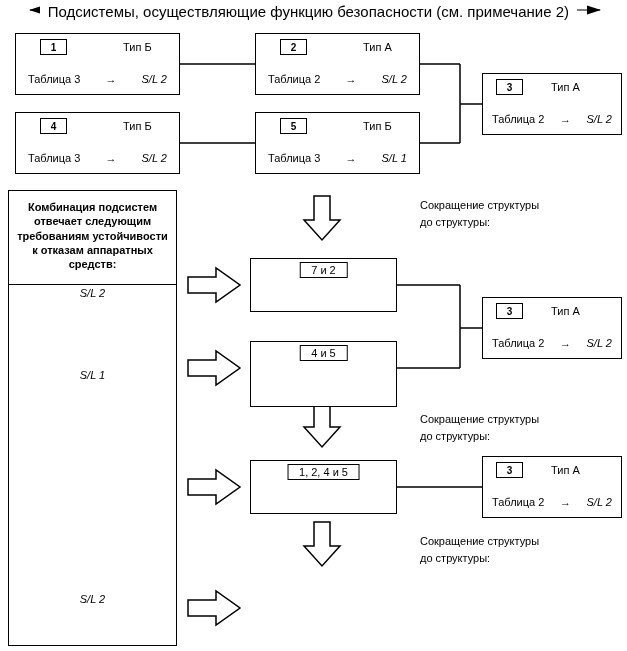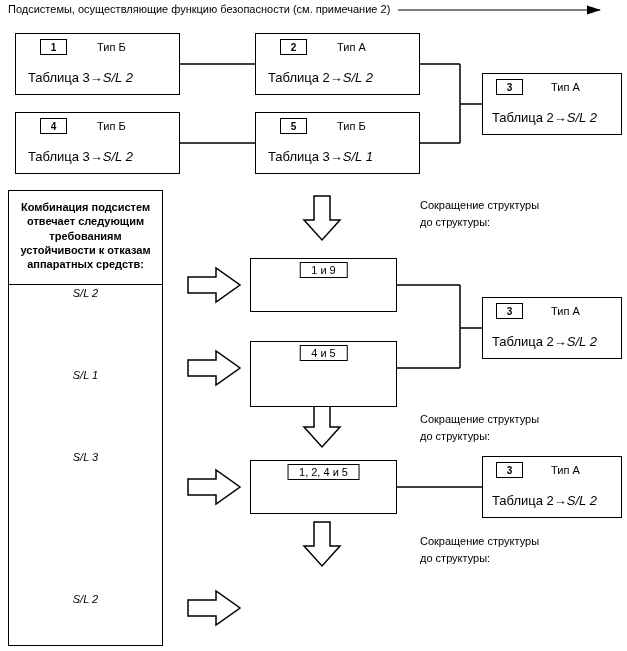--- a/index.html
+++ b/index.html
@@ -1,36 +1,36 @@
 <!DOCTYPE html>
 <html><head>
 <meta charset="utf-8">
 <style>
   *{box-sizing:border-box;margin:0;padding:0}
   html,body{background:#fff}
   body{font-family:"Liberation Sans","DejaVu Sans",sans-serif;color:#000}
   #stage{position:relative;width:627px;height:651px;background:#fff;font-size:11px;overflow:hidden}
   #wires{position:absolute;left:0;top:0;width:627px;height:651px;z-index:1}
 
-  .hdr{position:absolute;top:3px;left:0;width:577px;text-align:left;z-index:2;font-size:11px}
+  .hdr{position:absolute;top:3px;left:0;width:577px;text-align:right;z-index:2;font-size:15px}
   .hdr span{background:#fff;padding:0 8px}
 
   .block{position:absolute;border:1.6px solid #000;background:#fff;z-index:2}
   .blk-head{display:flex;align-items:center;margin-top:5px}
   .num-box{border:1.2px solid #000;min-width:27px;height:16px;display:flex;align-items:center;justify-content:center;font-size:10px;font-weight:bold;background:#fff}
   .type{font-size:11px}
-  .blk-row{position:absolute;left:0;right:0;bottom:9px;display:flex;padding:0 12px;font-size:13px}
+  .blk-row{position:absolute;left:0;right:0;bottom:9px;display:flex;justify-content:space-between;padding:0 12px;font-size:11px}
   .w165 .num-box{margin-left:24px}
-  .w165 .type{margin-left:30px}
+  .w165 .type{margin-left:56px}
   .w140 .num-box{margin-left:13px}
   .w140 .type{margin-left:28px}
   .w140 .blk-row{padding:0 9px}
   .sil{font-style:italic}
 
-  .panel{position:absolute;left:8px;top:190px;width:155px;height:456px;border:1.6px solid #000;background:#fff;z-index:2}
+  .panel{position:absolute;left:8px;top:190px;width:169px;height:456px;border:1.6px solid #000;background:#fff;z-index:2}
   .panel-head{height:94px;border-bottom:1.6px solid #000;text-align:center;font-weight:bold;padding:9px 5px 0 5px;line-height:1.3;font-size:11px}
   .lvl{position:absolute;left:0;width:100%;text-align:center;font-style:italic;font-size:11px}
 
   .combo{position:absolute;left:250px;width:147px;border:1.6px solid #000;background:#fff;z-index:2}
   .combo-label{position:absolute;top:3px;left:50%;transform:translateX(-50%);border:1.2px solid #000;padding:1px 11px;white-space:nowrap;background:#fff;font-size:11px}
 
   .note{position:absolute;left:420px;width:160px;white-space:pre-line;line-height:17px;font-size:11px;z-index:2}
 </style>
 </head>
 <body>
@@ -124,26 +124,25 @@
       <span>Таблица 3</span>
       <span>→</span>
       <span class="sil">S/L 1</span>
     </div>
   </div>
 
   <div class="panel">
     <div class="panel-head">Комбинация подсистем отвечает следующим требованиям устойчивости к отказам аппаратных средств:</div>
     <div class="lvl" style="top:96px">S/L 2</div>
     <div class="lvl" style="top:178px">S/L 1</div>
-    <div class="lvl" style="top:260px">S/L 3</div>
     <div class="lvl" style="top:402px">S/L 2</div>
   </div>
 
   <div class="combo" style="top:258px;height:54px">
-    <div class="combo-label">1 и 9</div>
+    <div class="combo-label">7 и 2</div>
   </div>
   <div class="combo" style="top:341px;height:66px">
     <div class="combo-label">4 и 5</div>
   </div>
   <div class="combo" style="top:460px;height:54px">
     <div class="combo-label">1, 2, 4 и 5</div>
   </div>
 
   <div class="block w140" style="left:482px;top:297px;width:140px;height:62px">
     <div class="blk-head">

